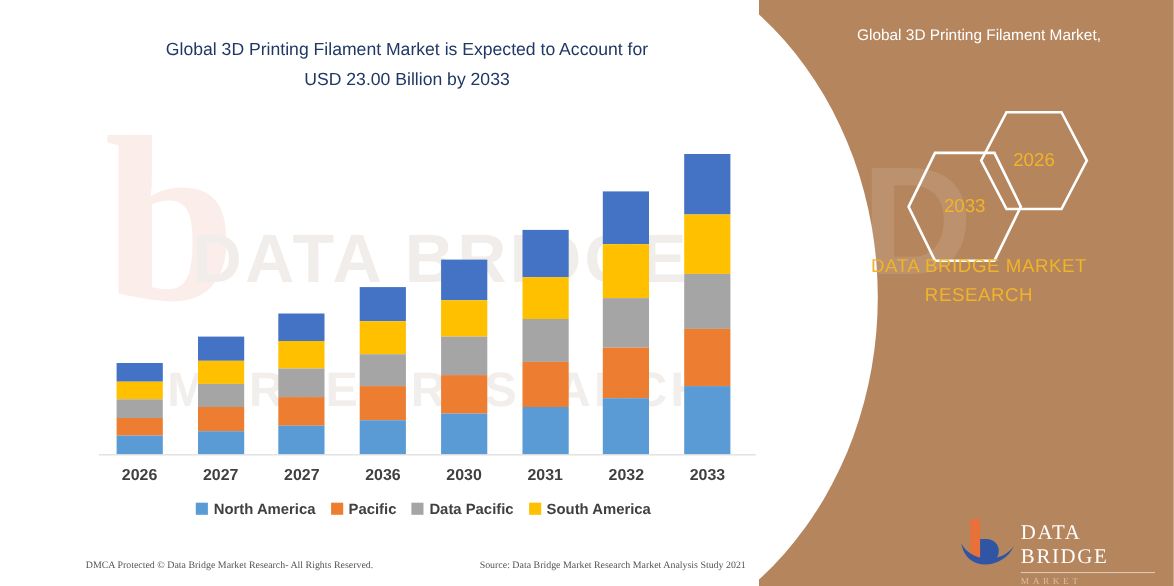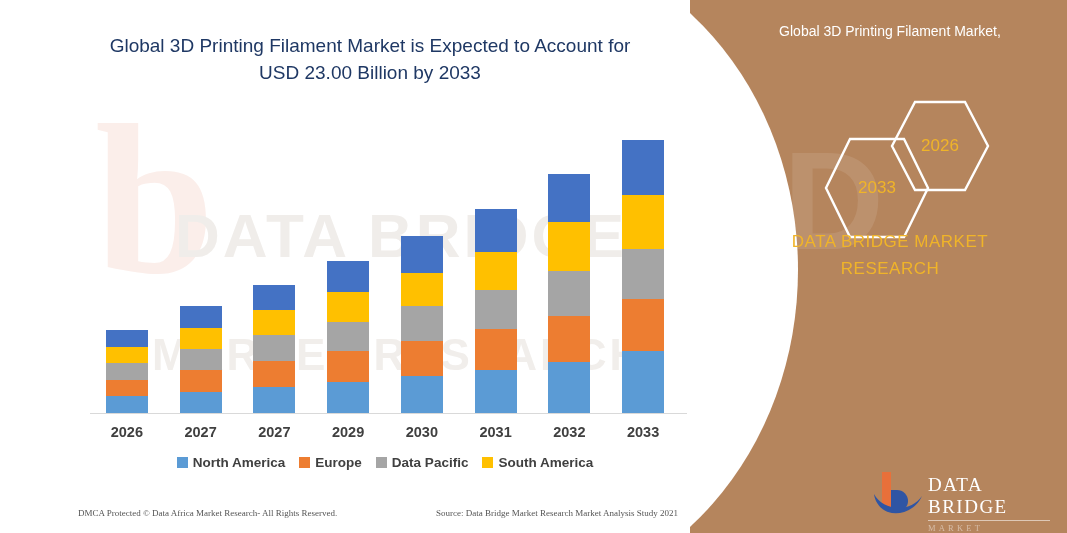--- a/index.html
+++ b/index.html
@@ -16,21 +16,21 @@
   .wm{position:absolute;pointer-events:none;user-select:none;
       color:#efece9;font-weight:700;letter-spacing:3px;white-space:nowrap;}
   .wm-b{left:95px;top:105px;font-size:215px;line-height:190px;color:#fbeeea;
         font-family:"Liberation Serif",serif;font-weight:700;}
   .wm-data{left:175px;top:200px;font-size:62px;color:#f0edea;}
   .wm-mr{left:152px;top:330px;font-size:44px;color:#f1eeeb;}
 
   
   .chart-title{
     position:absolute;left:60px;top:32px;width:620px;
-    text-align:center;color:#1f3864;font-size:19px;line-height:27px;
+    text-align:center;color:#1f3864;font-size:16px;line-height:27px;
     font-family:"Liberation Sans",sans-serif;
   }
   .axis-line{position:absolute;left:90px;top:412.5px;width:597px;height:1px;background:#d9d9d9;}
 
   .bars{position:absolute;left:90px;top:140px;width:590px;height:273px;
         display:flex;align-items:flex-end;}
   .bar-slot{flex:1 1 0;display:flex;flex-direction:column;align-items:center;justify-content:flex-end;height:100%;}
   .bar{width:42px;display:flex;flex-direction:column;}
   .seg{width:100%;}
 
@@ -164,48 +164,48 @@
           <div class="seg" title="Europe 2033: 4.4" style="height: 52.2261px; background: rgb(237, 125, 49);"></div>
           <div class="seg" title="North America 2033: 5.2" style="height: 61.7217px; background: rgb(91, 155, 213);"></div>
         </div>
       </div>
     </div>
   <div class="axis-line"></div>
   <div class="cats" id="cats">
       <div class="cat">2026</div>
       <div class="cat">2027</div>
       <div class="cat">2027</div>
-      <div class="cat">2029</div>
+      <div class="cat">2036</div>
       <div class="cat">2030</div>
       <div class="cat">2031</div>
       <div class="cat">2032</div>
       <div class="cat">2033</div>
     </div>
 
   <div class="legend" id="legend">
       <div class="lg-item">
         <span class="lg-swatch" style="background: rgb(91, 155, 213);"></span>
         <span class="lg-label">North America</span>
       </div>
       <div class="lg-item">
         <span class="lg-swatch" style="background: rgb(237, 125, 49);"></span>
-        <span class="lg-label">Europe</span>
+        <span class="lg-label">Pacific</span>
       </div>
       <div class="lg-item">
         <span class="lg-swatch" style="background: rgb(165, 165, 165);"></span>
         <span class="lg-label">Data Pacific</span>
       </div>
       <div class="lg-item">
         <span class="lg-swatch" style="background: rgb(255, 192, 0);"></span>
         <span class="lg-label">South America</span>
       </div>
     </div>
 
   <div class="footer">
-    <span>DMCA Protected © Data Africa Market Research-  All Rights Reserved.</span>
+    <span>DMCA Protected © Data Bridge Market Research-  All Rights Reserved.</span>
     <span>Source: Data Bridge Market Research  Market Analysis Study 2021</span>
   </div>
 
   <div class="right-panel">
     <div class="right-curve"></div>
     <div class="rp-wm">RD</div>
 
     <div class="rp-title">
       <div>Global 3D Printing Filament Market,</div>
     </div>

